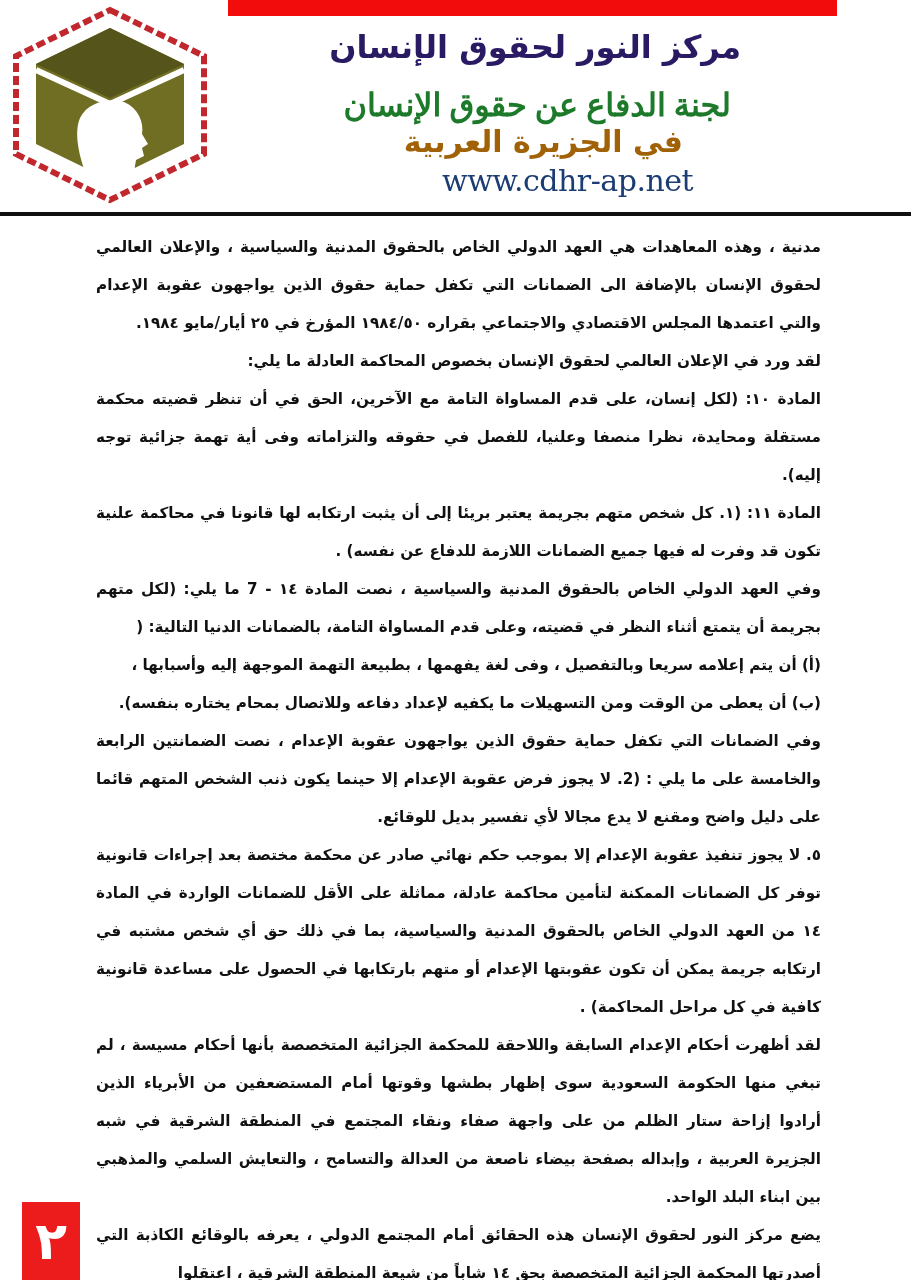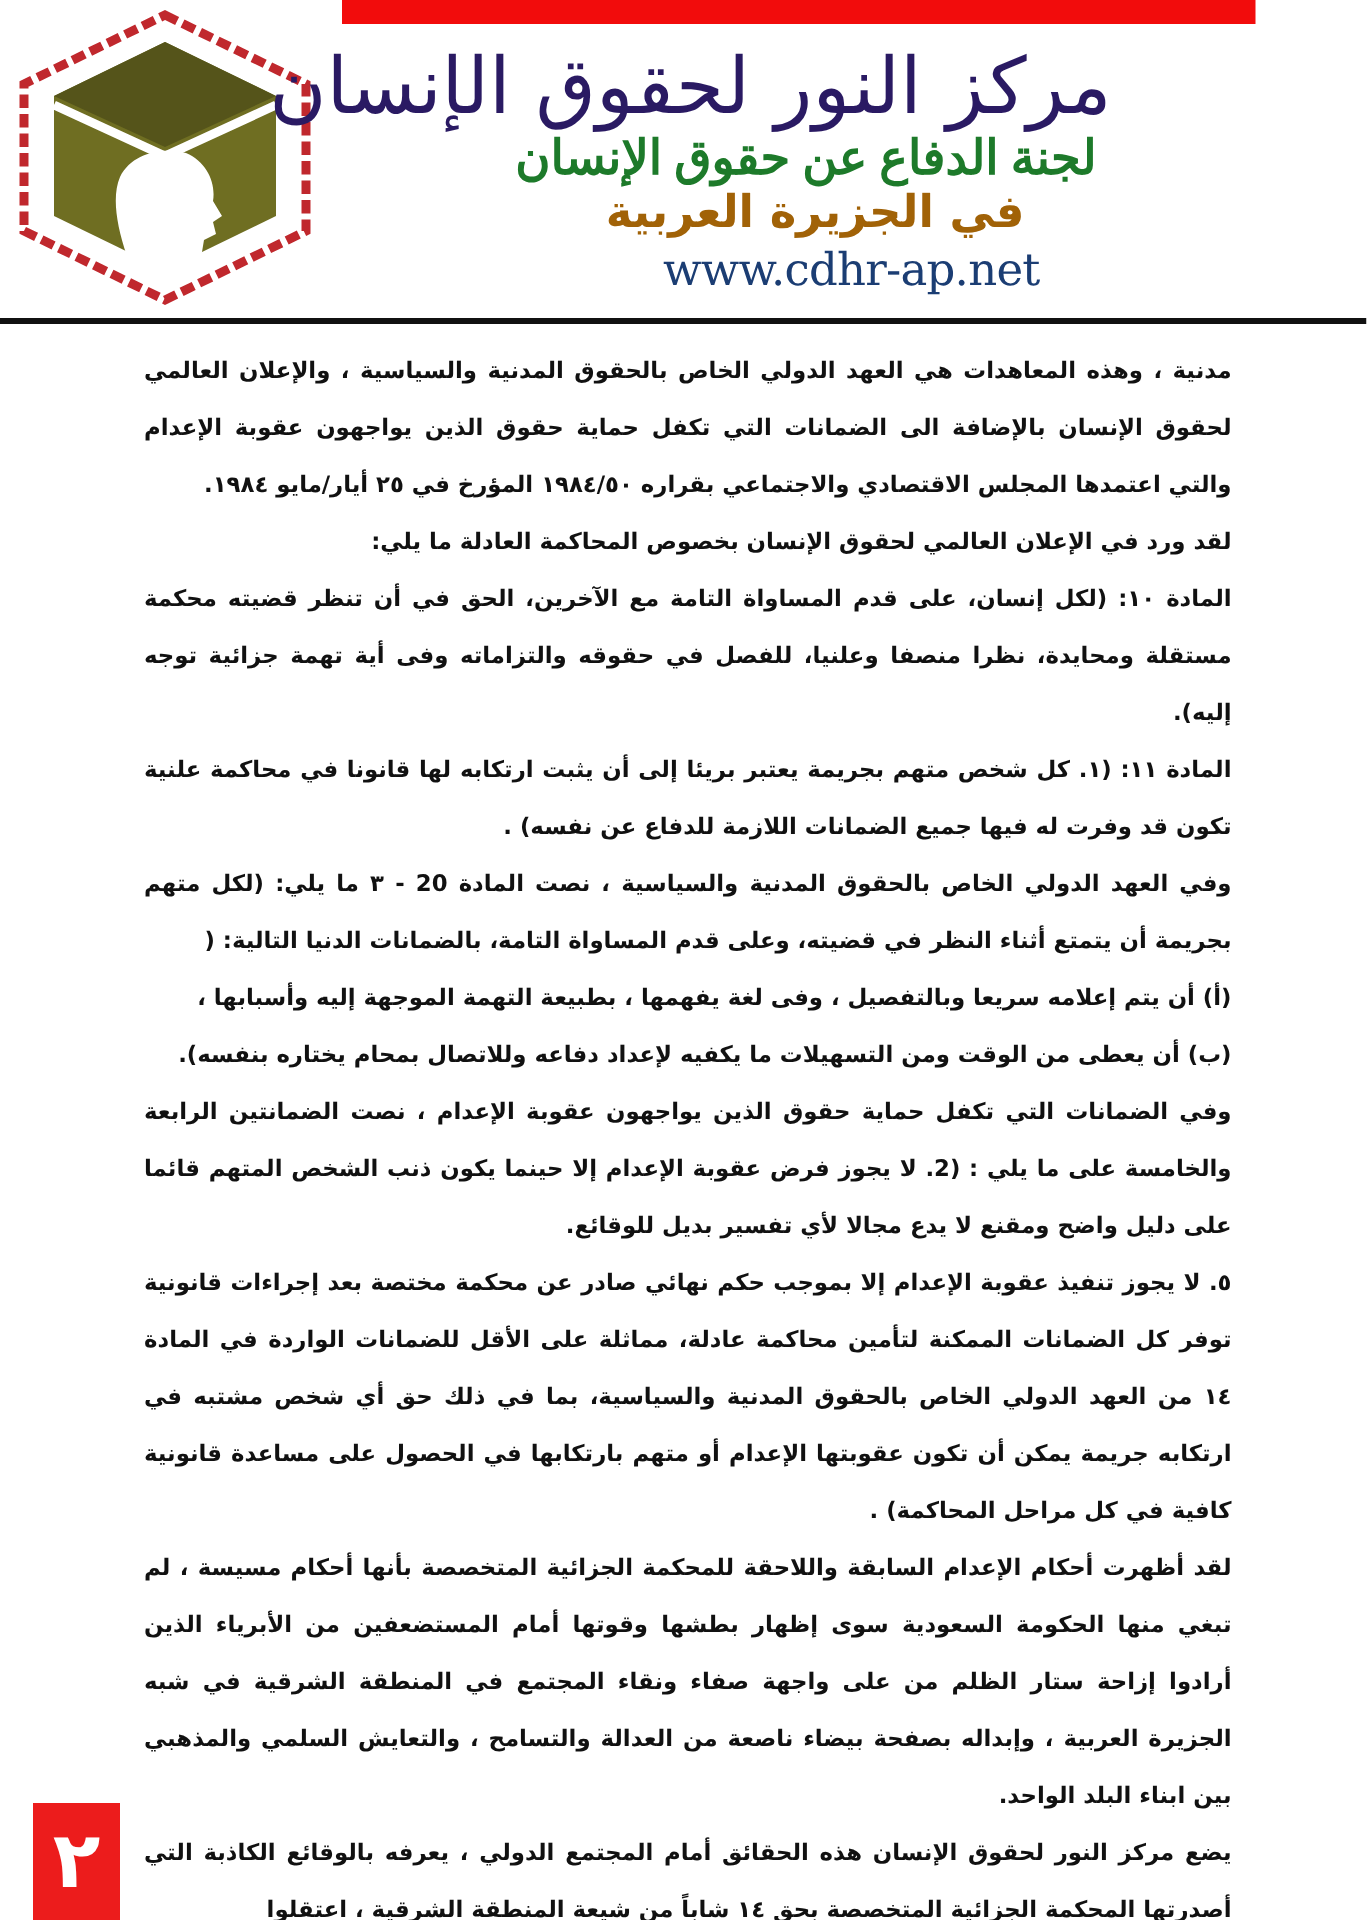--- a/index.html
+++ b/index.html
@@ -1,20 +1,20 @@
 <!DOCTYPE html>
 <html lang="ar" dir="rtl"><head>
 <meta charset="utf-8">
 <style>
   html, body { margin:0; padding:0; background:#ffffff; }
   body { width:911px; height:1280px; position:relative; overflow:hidden;
          font-family:"DejaVu Sans", sans-serif; color:#111; }
   .top-bar { position:absolute; left:228px; top:0; width:609px; height:16px; background:#f20c0c; }
   .logo { position:absolute; left:8px; top:4px; width:205px; height:200px; }
-  .title-main { position:absolute; right:170px; top:28px; font-size:52px; font-weight:normal;
+  .title-main { position:absolute; right:170px; top:28px; font-size:32px; font-weight:bold;
                 color:#2a1a63; direction:rtl; white-space:nowrap; letter-spacing:-1px; }
   .title-sub { position:absolute; right:180px; top:86px; font-size:32px; font-weight:bold;
                color:#1d7a2a; direction:rtl; white-space:nowrap;font-family:Liberation Serif, serif; }
   .title-sub2 { position:absolute; right:228px; top:124px; font-size:30px; font-weight:bold;
                 color:#a16207; direction:rtl; white-space:nowrap; }
   .url { position:absolute; left:442px; top:163px; font-family:"DejaVu Serif", serif; font-size:30px;
          color:#1b3d73; direction:ltr; white-space:nowrap; letter-spacing:-0.5px; }
   .rule { position:absolute; left:0; top:212px; width:911px; height:4px; background:#111; }
   .content { position:absolute; left:96px; right:90px; top:228px; direction:rtl; text-align:justify;
              font-size:15.2px; font-weight:bold; line-height:38px; }
@@ -39,21 +39,21 @@
 <div class="title-sub">لجنة الدفاع عن حقوق الإنسان</div>
 <div class="title-sub2">في الجزيرة العربية</div>
 <div class="url">www.cdhr-ap.net</div>
 <div class="rule"></div>
 
 <div class="content">
   <p>مدنية ، وهذه المعاهدات هي العهد الدولي الخاص بالحقوق المدنية والسياسية ، والإعلان العالمي لحقوق الإنسان بالإضافة الى الضمانات التي تكفل حماية حقوق الذين يواجهون عقوبة الإعدام والتي اعتمدها المجلس الاقتصادي والاجتماعي بقراره ١٩٨٤/٥٠ المؤرخ في ٢٥ أيار/مايو ١٩٨٤.</p>
   <p>لقد ورد في الإعلان العالمي لحقوق الإنسان بخصوص المحاكمة العادلة ما يلي:</p>
   <p>المادة ١٠: (لكل إنسان، على قدم المساواة التامة مع الآخرين، الحق في أن تنظر قضيته محكمة مستقلة ومحايدة، نظرا منصفا وعلنيا، للفصل في حقوقه والتزاماته وفى أية تهمة جزائية توجه إليه).</p>
   <p>المادة ١١: (١. كل شخص متهم بجريمة يعتبر بريئا إلى أن يثبت ارتكابه لها قانونا في محاكمة علنية تكون قد وفرت له فيها جميع الضمانات اللازمة للدفاع عن نفسه) .</p>
-  <p>وفي العهد الدولي الخاص بالحقوق المدنية والسياسية ، نصت المادة 20 - ٣ ما يلي: (لكل متهم بجريمة أن يتمتع أثناء النظر في قضيته، وعلى قدم المساواة التامة، بالضمانات الدنيا التالية: (</p>
+  <p>وفي العهد الدولي الخاص بالحقوق المدنية والسياسية ، نصت المادة ١٤ - 7 ما يلي: (لكل متهم بجريمة أن يتمتع أثناء النظر في قضيته، وعلى قدم المساواة التامة، بالضمانات الدنيا التالية: (</p>
   <p>(أ) أن يتم إعلامه سريعا وبالتفصيل ، وفى لغة يفهمها ، بطبيعة التهمة الموجهة إليه وأسبابها ،</p>
   <p>(ب) أن يعطى من الوقت ومن التسهيلات ما يكفيه لإعداد دفاعه وللاتصال بمحام يختاره بنفسه).</p>
   <p>وفي الضمانات التي تكفل حماية حقوق الذين يواجهون عقوبة الإعدام ، نصت الضمانتين الرابعة والخامسة على ما يلي : (2. لا يجوز فرض عقوبة الإعدام إلا حينما يكون ذنب الشخص المتهم قائما على دليل واضح ومقنع لا يدع مجالا لأي تفسير بديل للوقائع.</p>
   <p>٥. لا يجوز تنفيذ عقوبة الإعدام إلا بموجب حكم نهائي صادر عن محكمة مختصة بعد إجراءات قانونية توفر كل الضمانات الممكنة لتأمين محاكمة عادلة، مماثلة على الأقل للضمانات الواردة في المادة ١٤ من العهد الدولي الخاص بالحقوق المدنية والسياسية، بما في ذلك حق أي شخص مشتبه في ارتكابه جريمة يمكن أن تكون عقوبتها الإعدام أو متهم بارتكابها في الحصول على مساعدة قانونية كافية في كل مراحل المحاكمة) .</p>
   <p>لقد أظهرت أحكام الإعدام السابقة واللاحقة للمحكمة الجزائية المتخصصة بأنها أحكام مسيسة ، لم تبغي منها الحكومة السعودية سوى إظهار بطشها وقوتها أمام المستضعفين من الأبرياء الذين أرادوا إزاحة ستار الظلم من على واجهة صفاء ونقاء المجتمع في المنطقة الشرقية في شبه الجزيرة العربية ، وإبداله بصفحة بيضاء ناصعة من العدالة والتسامح ، والتعايش السلمي والمذهبي بين ابناء البلد الواحد.</p>
   <p>يضع مركز النور لحقوق الإنسان هذه الحقائق أمام المجتمع الدولي ، يعرفه بالوقائع الكاذبة التي أصدرتها المحكمة الجزائية المتخصصة بحق ١٤ شاباً من شيعة المنطقة الشرقية ، اعتقلوا</p>
 </div>
 
 <div class="page-num">٢</div>
 

